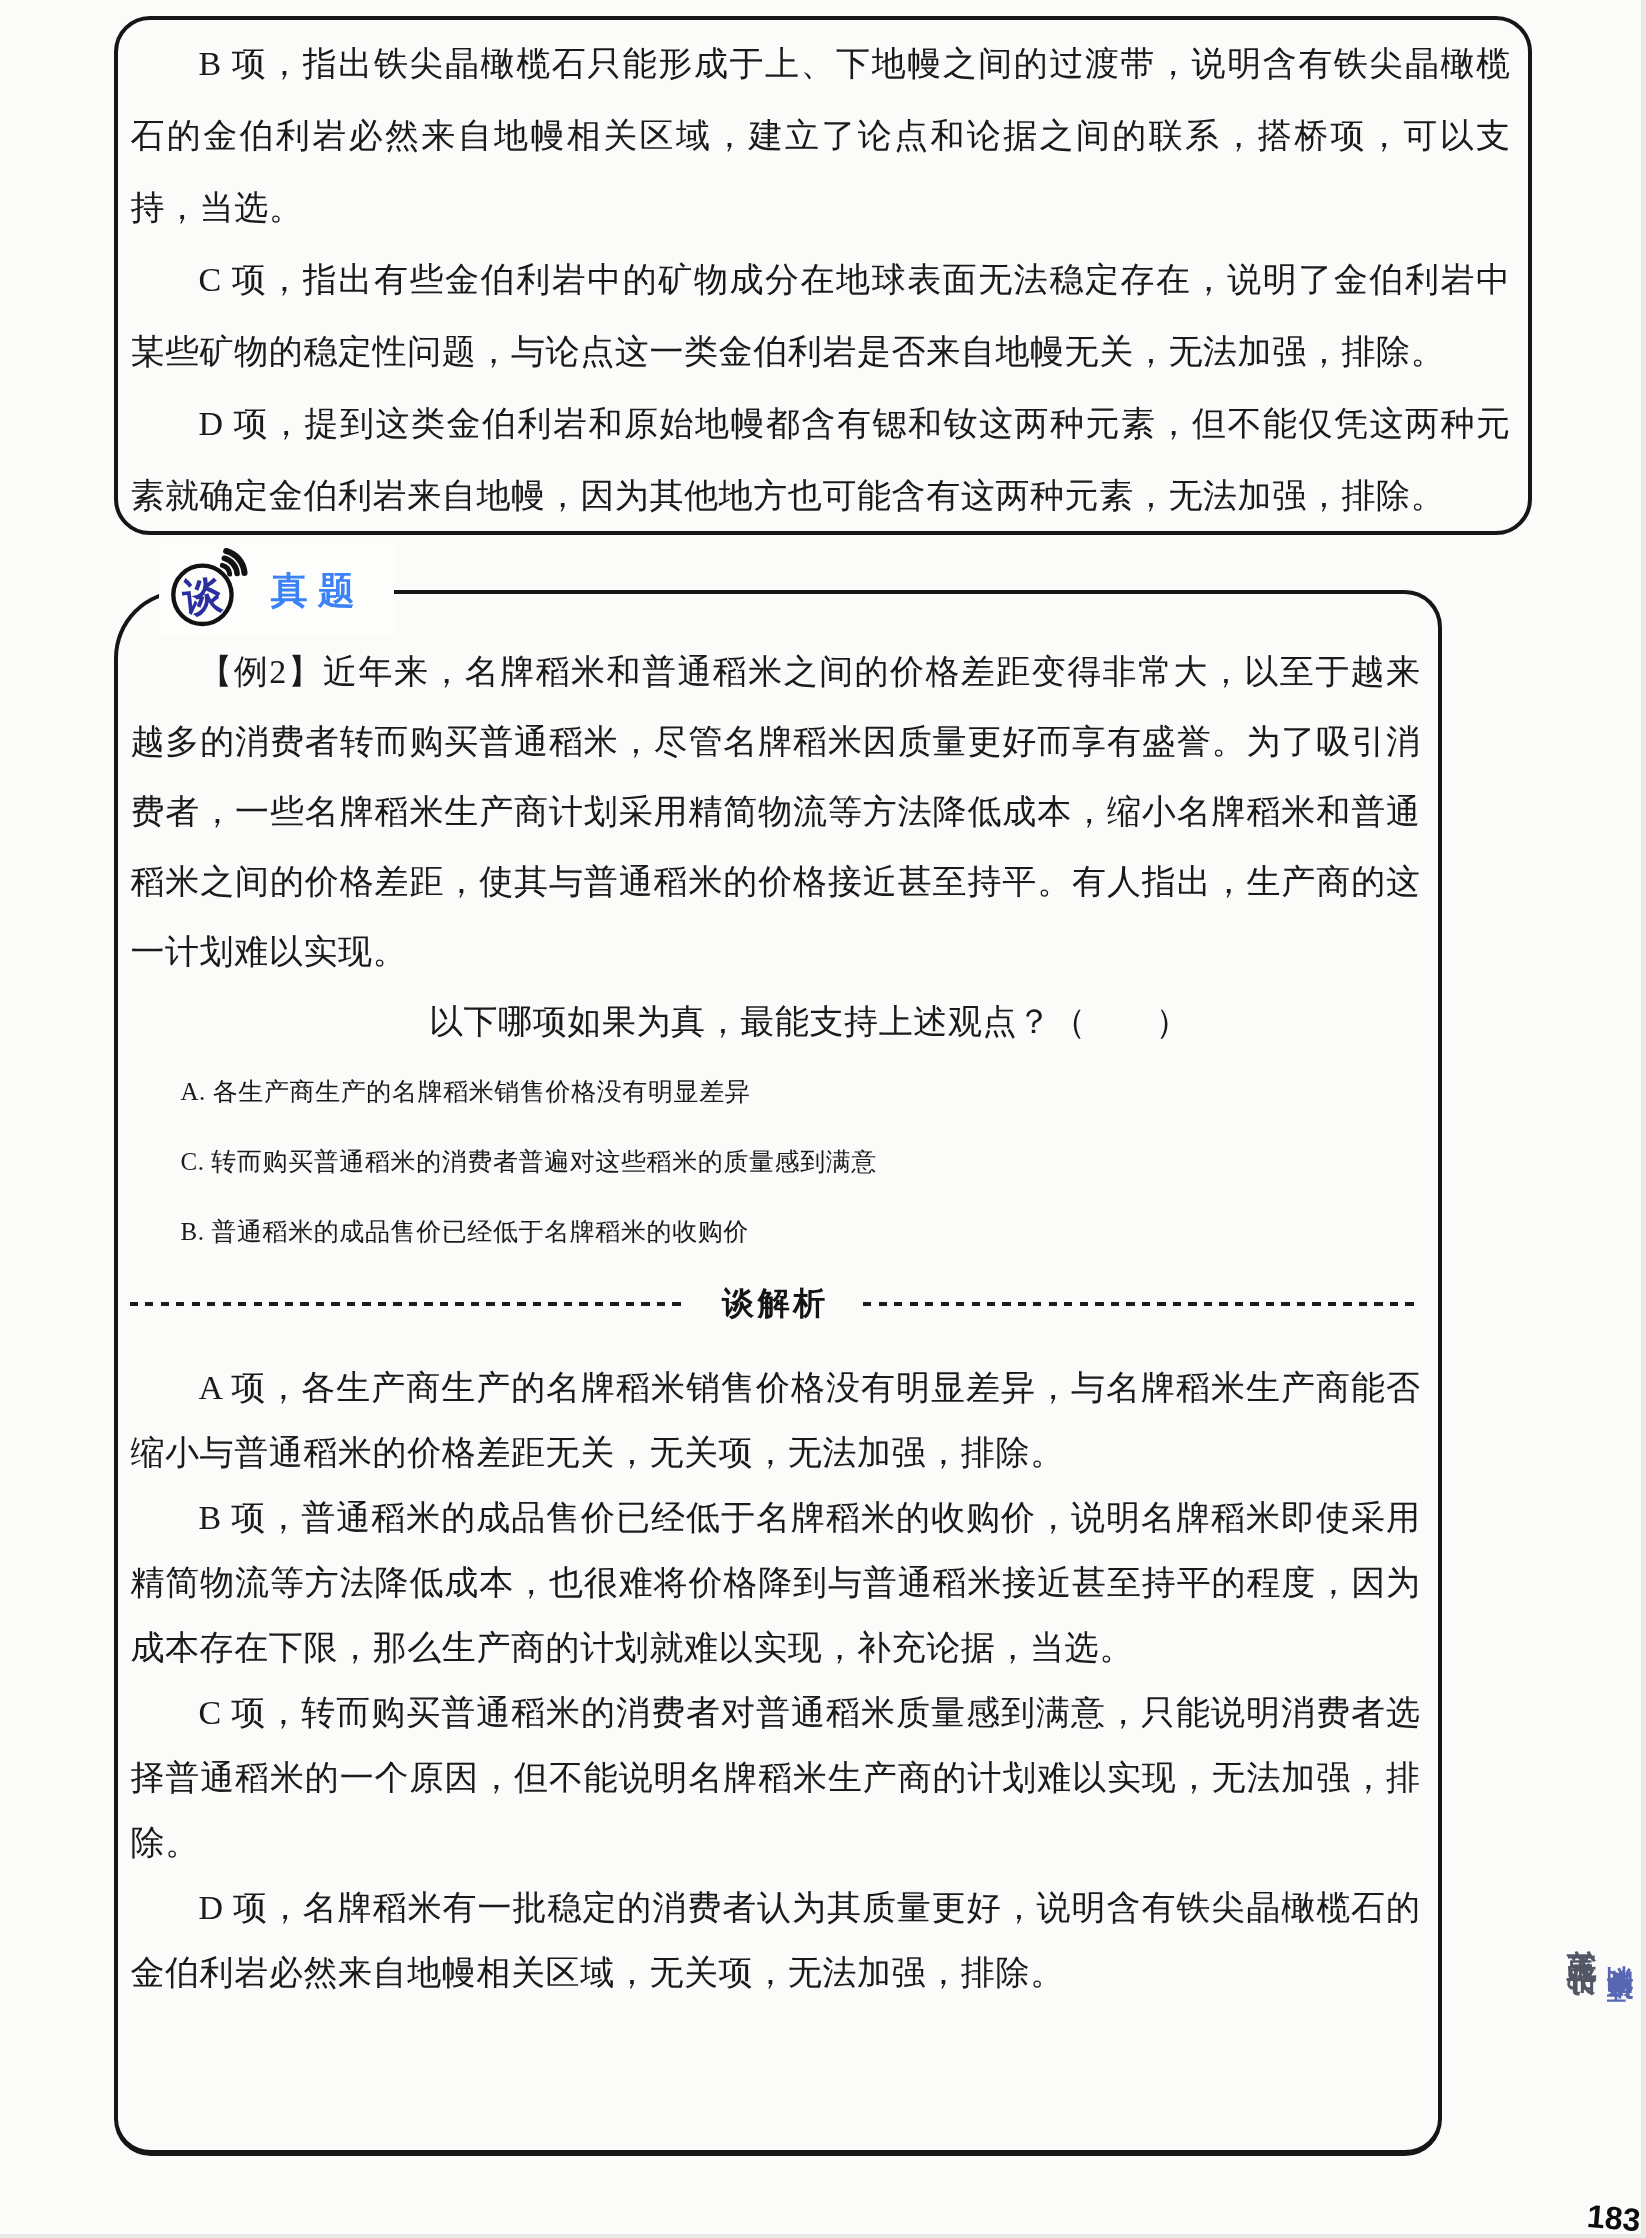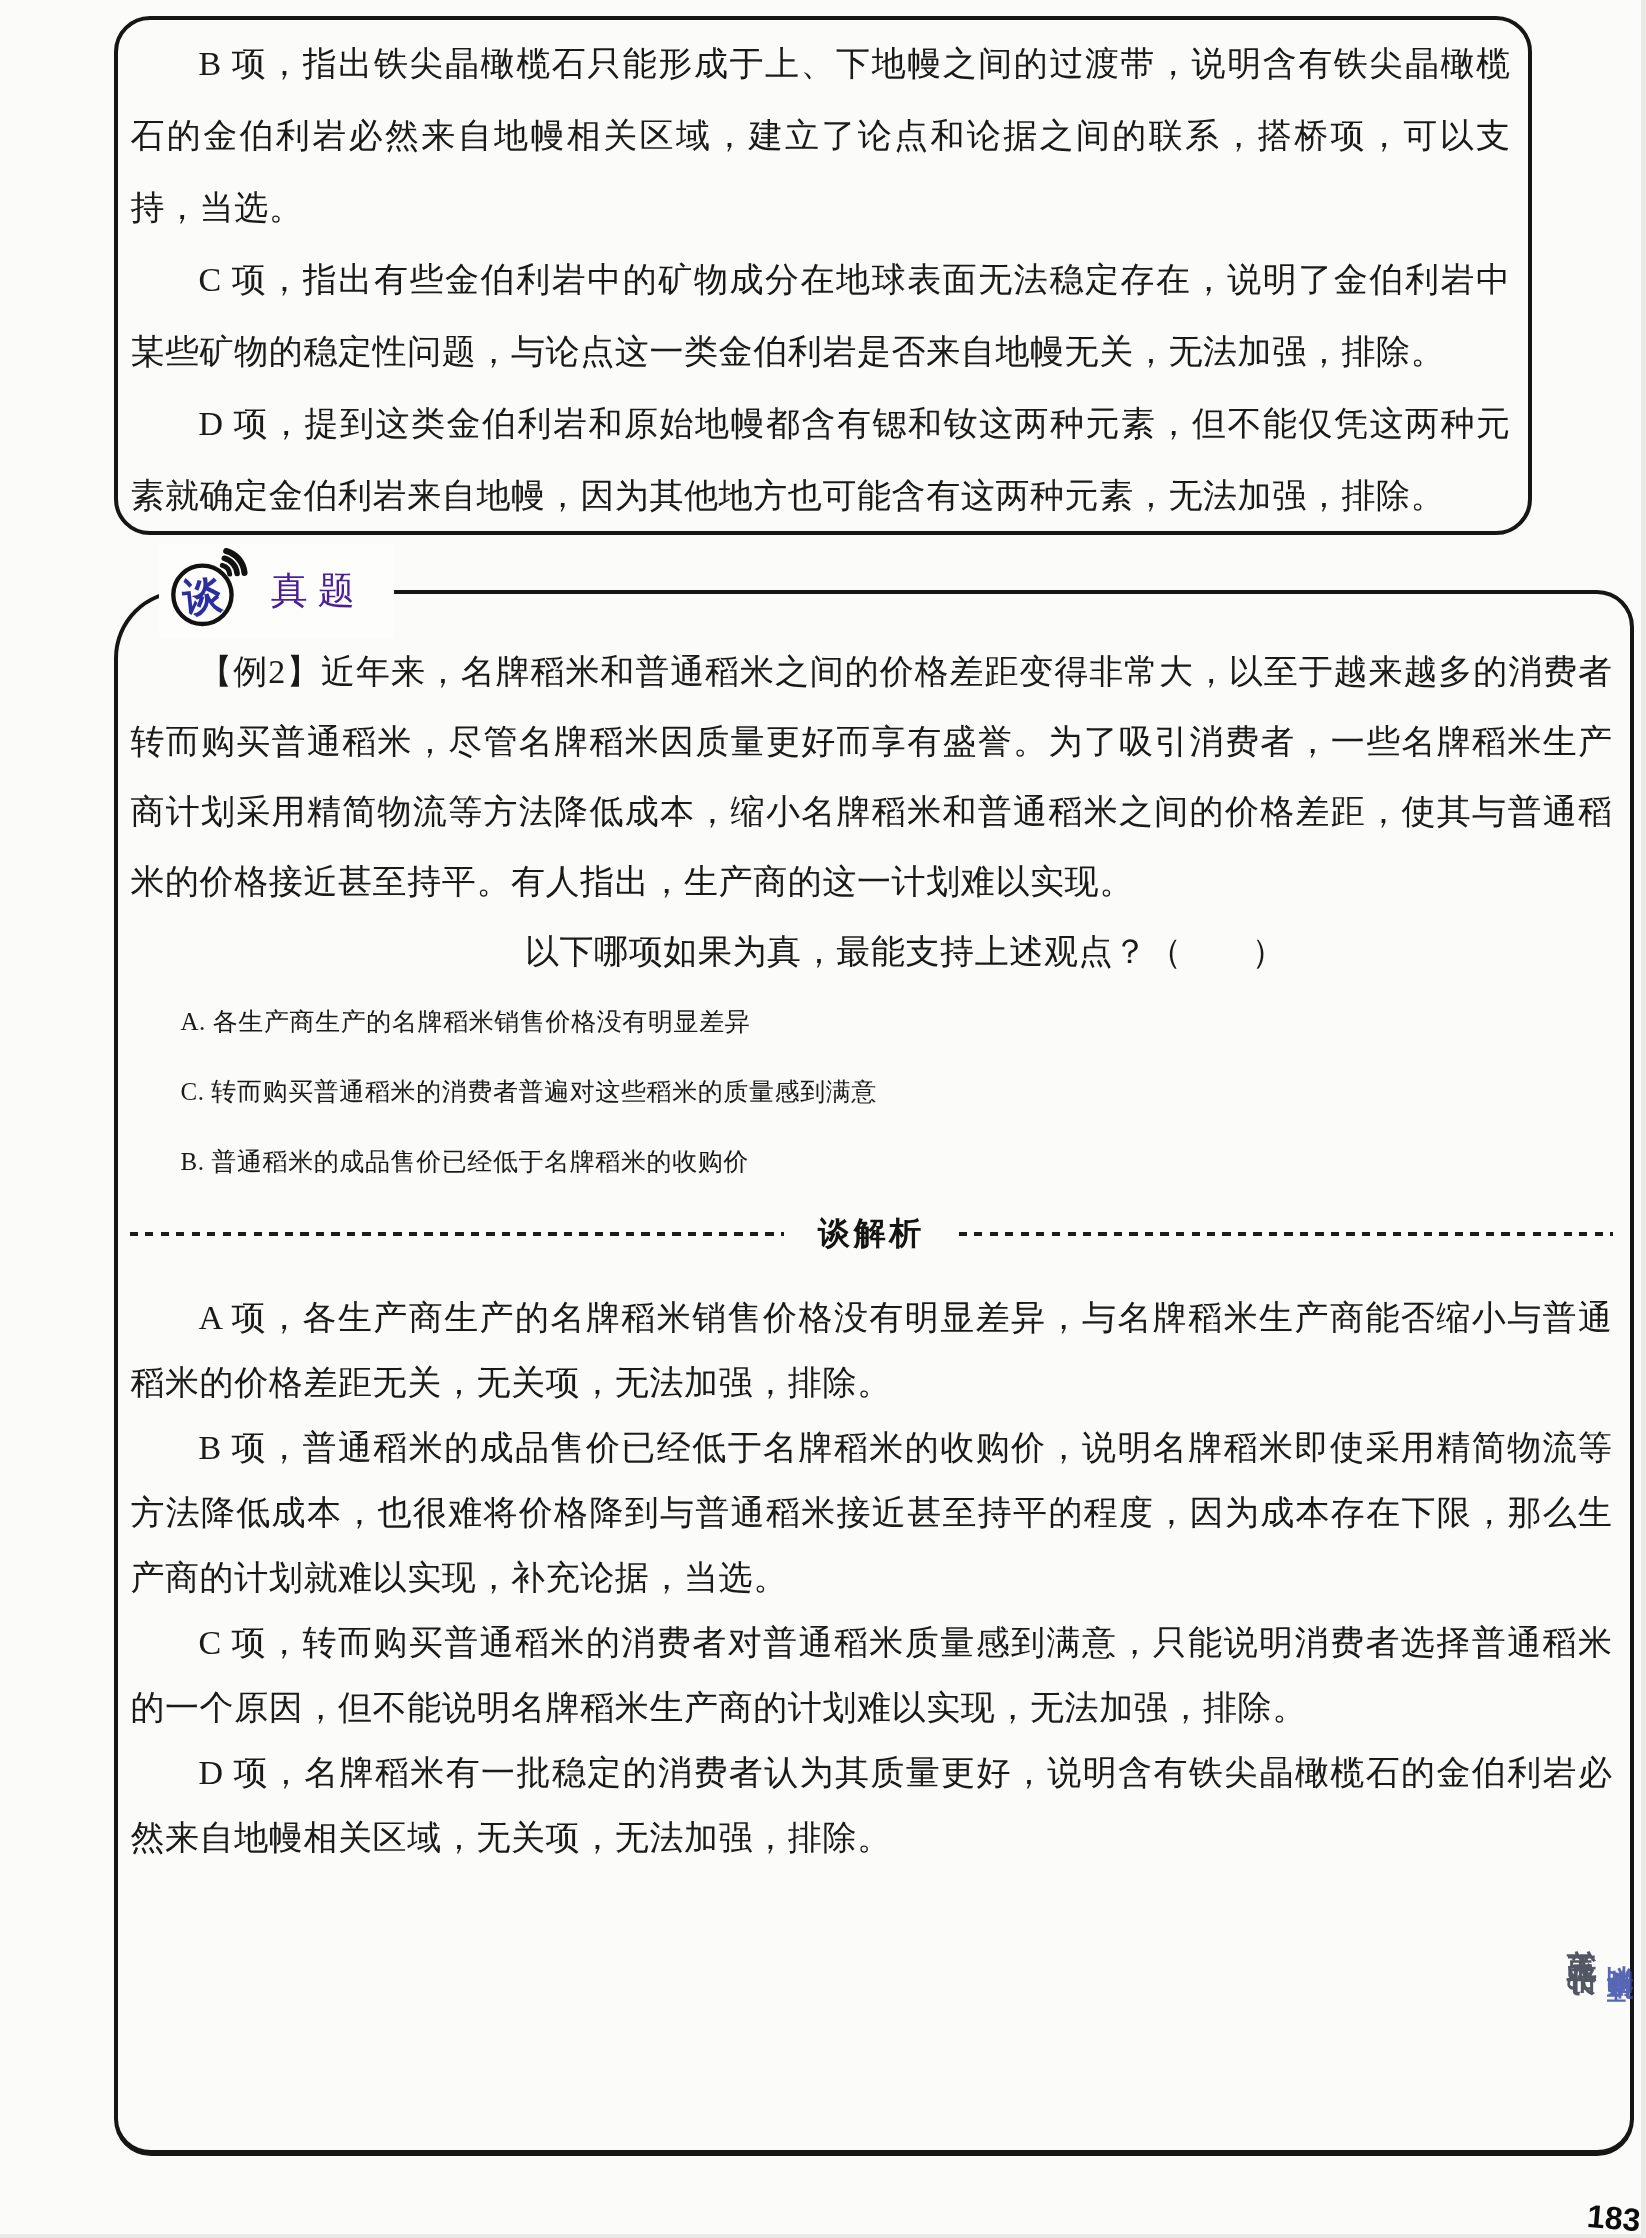--- a/index.html
+++ b/index.html
@@ -14,21 +14,21 @@
 
   .round-box{
     position:absolute;box-sizing:border-box;
     border:4.4px solid #161616;background:transparent;
   }
   .box1{
     left:114px;top:15.5px;width:1418px;height:519px;
     border-radius:36px;padding:8px 17.4px 0 12.4px;
   }
   .box2{
-    left:114px;top:590px;width:1520px;height:1566px;
+    left:114px;top:590px;width:1328px;height:1566px;
     border-radius:68px 37px 37px 37px;
     border-bottom-width:6.2px;
     padding:43px 17.4px 0 12.4px;
   }
   p{margin:0;}
   .body-text{
     font-size:34px;letter-spacing:0.6px;
     text-align:justify;text-indent:2em;
   }
   .box1 .body-text{line-height:72px;}
@@ -38,22 +38,22 @@
     text-indent:2em;white-space:nowrap;
   }
 
   .section-header{
     position:absolute;left:159px;top:544px;height:93px;z-index:3;
     display:flex;align-items:center;gap:13.7px;
     background:#fdfdfc;padding:0 29px 0 5px;
   }
   .header-icon{display:block;}
   .header-label{
-    font-size:37px;font-weight:normal;letter-spacing:10px;
-    color:#4c1d95;white-space:nowrap;
+    font-size:37px;font-weight:bold;letter-spacing:10px;
+    color:#3b82f6;white-space:nowrap;
   }
 
   .divider{
     display:flex;align-items:center;
     height:37px;margin-top:18.7px;
   }
   .divider .dash{
     flex:1;height:3.7px;
     background:repeating-linear-gradient(90deg,#1d1d1d 0 8px,transparent 8px 15.5px);
   }

